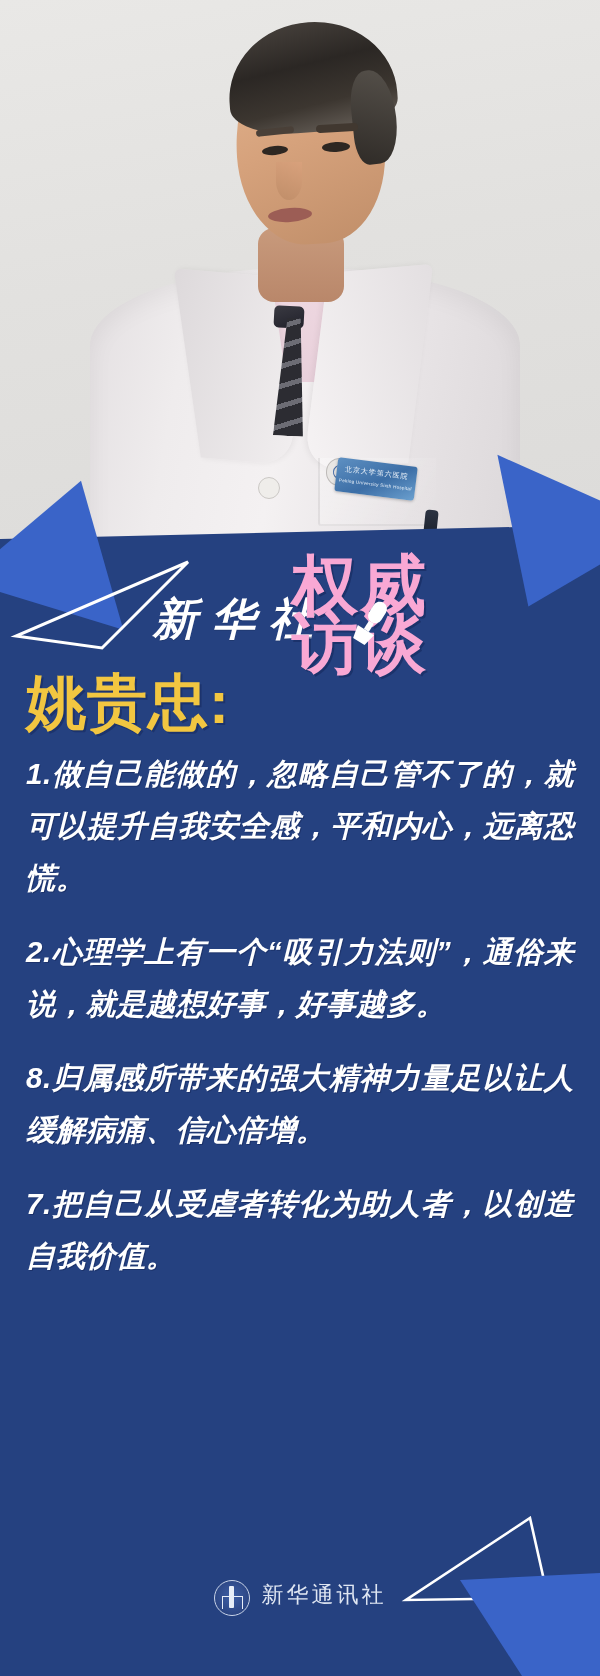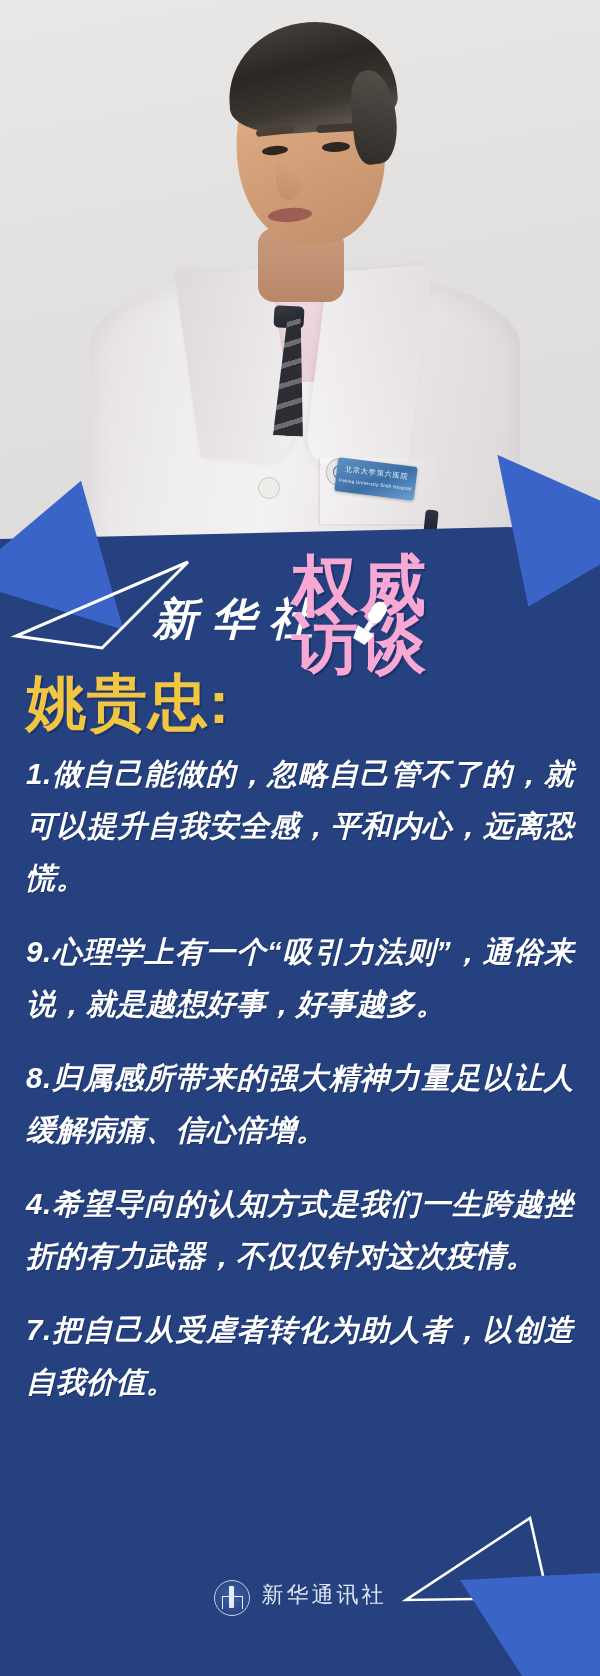--- a/index.html
+++ b/index.html
@@ -264,23 +264,22 @@
       <rect x="17" y="1" width="15" height="24" rx="7.5" fill="#ffffff"></rect>
       <rect x="21.5" y="25" width="6" height="10" fill="#ffffff"></rect>
       <path d="M14 35 L34 35 L31 49 L17 49 Z" fill="#ffffff"></path>
     </g>
   </svg>
 
   <div class="speaker">姚贵忠:</div>
 
   <div class="points">
     <p class="point">1.做自己能做的，忽略自己管不了的，就可以提升自我安全感，平和内心，远离恐慌。</p>
-    <p class="point">9.心理学上有一个“吸引力法则”，通俗来说，就是越想好事，好事越多。</p>
+    <p class="point">2.心理学上有一个“吸引力法则”，通俗来说，就是越想好事，好事越多。</p>
     <p class="point">8.归属感所带来的强大精神力量足以让人缓解病痛、信心倍增。</p>
-    <p class="point">4.希望导向的认知方式是我们一生跨越挫折的有力武器，不仅仅针对这次疫情。</p>
     <p class="point">7.把自己从受虐者转化为助人者，以创造自我价值。</p>
   </div>
 
   <svg class="tri" style="left:396px;top:1516px;" width="204" height="160" viewBox="0 0 204 160">
     <polygon points="134,2 152,82 10,84" fill="none" stroke="#ffffff" stroke-width="2.6"></polygon>
   </svg>
   <svg class="tri" style="left:460px;top:1572px;" width="160" height="104" viewBox="0 0 160 104">
     <polygon points="0,8 160,0 160,104 62,104" fill="#3A64C8"></polygon>
   </svg>
 

